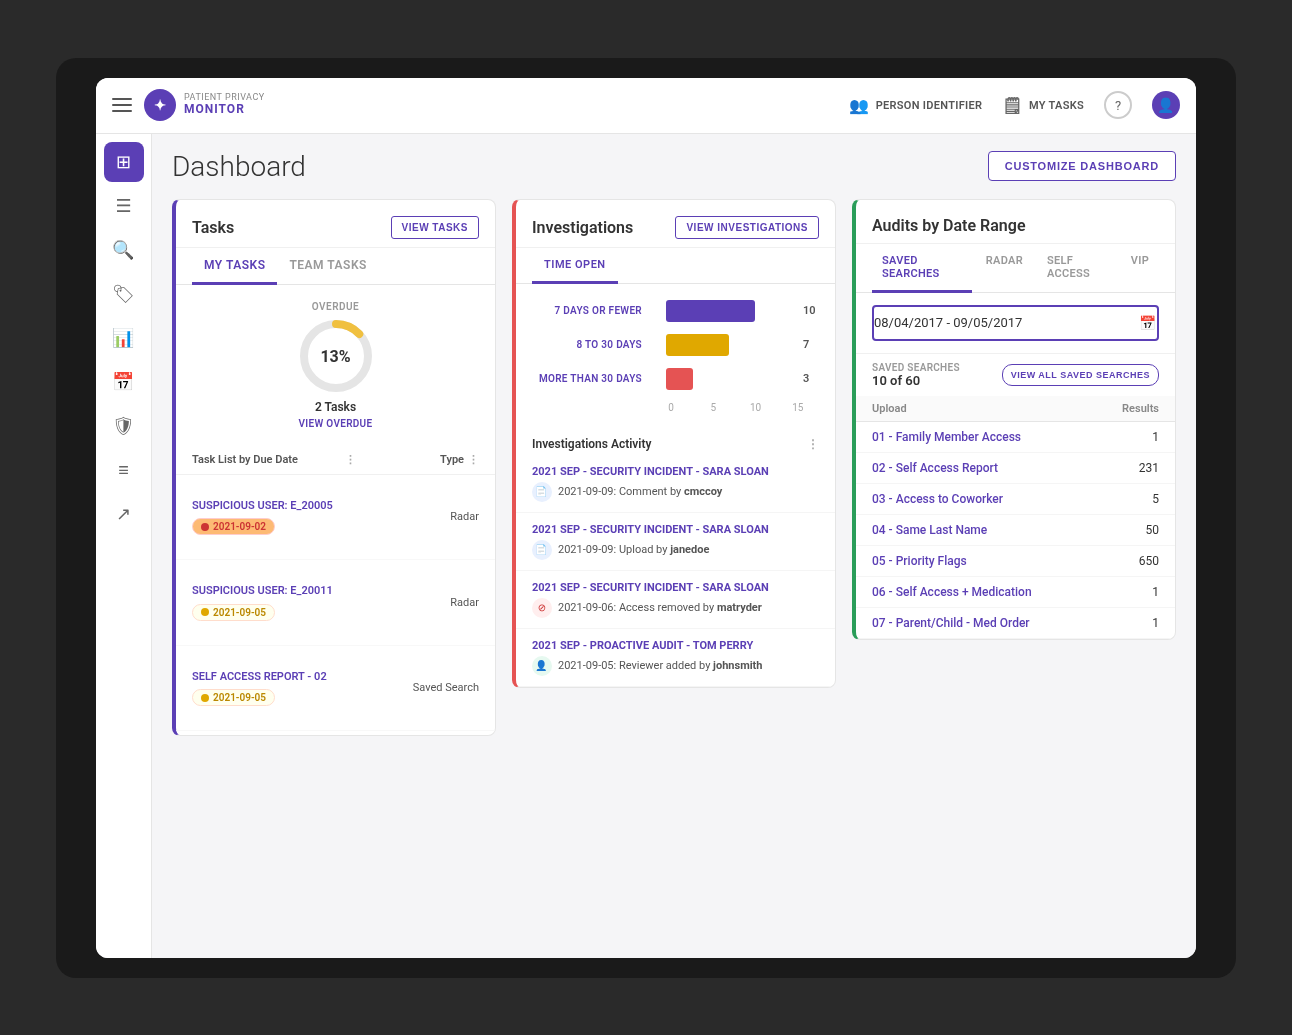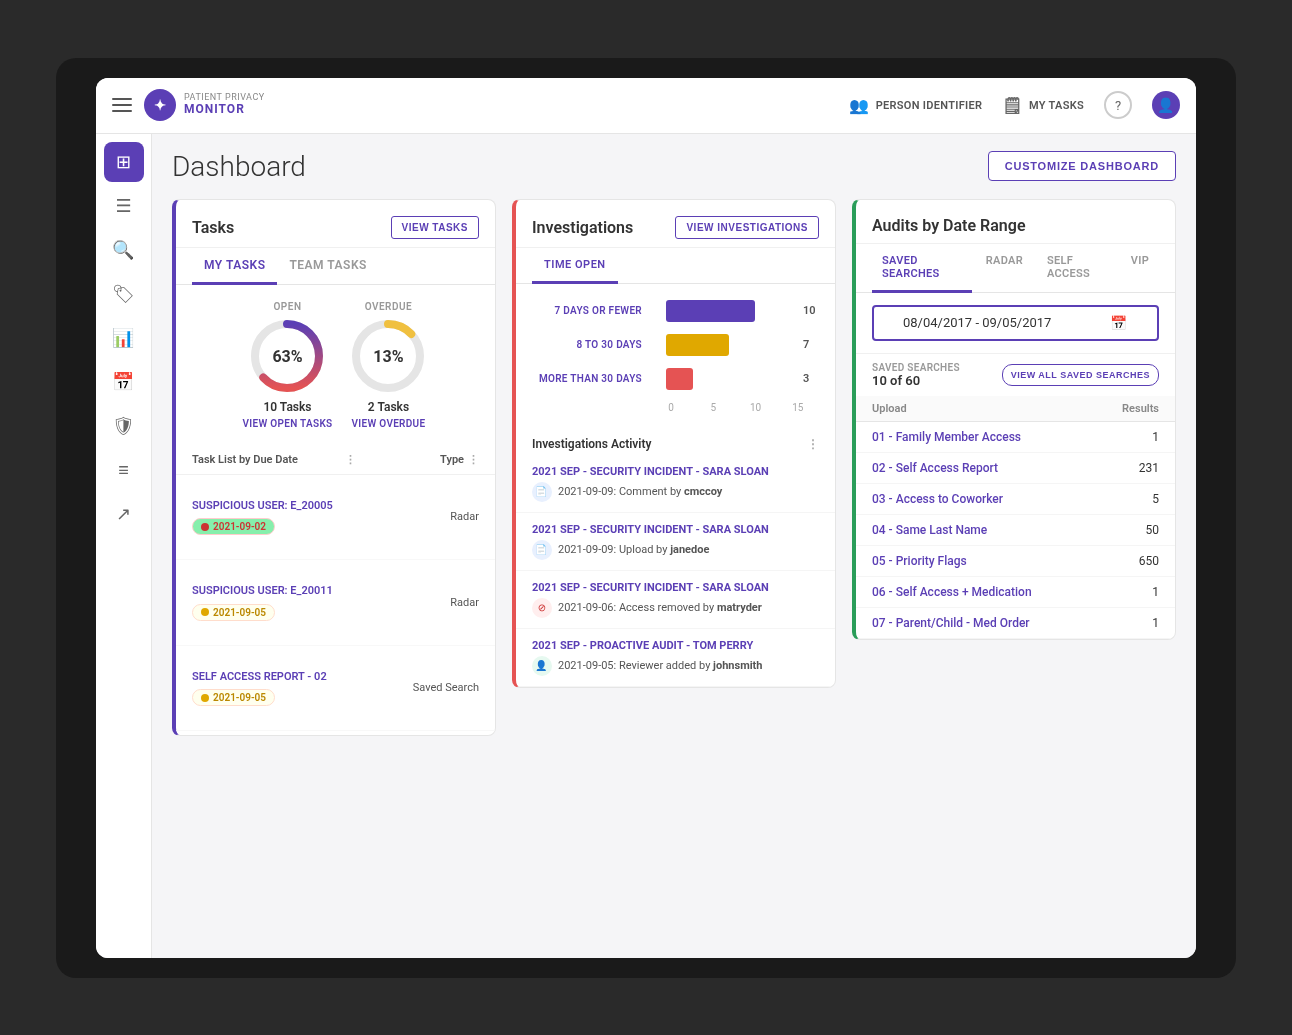--- a/index.html
+++ b/index.html
@@ -364,21 +364,21 @@
     }
     .task-badge {
       display: inline-flex;
       align-items: center;
       gap: 4px;
       padding: 2px 8px;
       border-radius: 12px;
       font-size: 10px;
       font-weight: 600;
     }
-    .task-badge.red { background: #86efac; color: #c33; border: 1px solid #fcc; }
+    .task-badge.red { background: #fdba74; color: #c33; border: 1px solid #fcc; }
     .task-badge.yellow { background: #ffe; color: #b80; border: 1px solid #fdc; }
     .task-badge.gray { background: #f0f0f0; color: #888; border: 1px solid #ddd; }
     .task-badge-dot {
       width: 8px;
       height: 8px;
       border-radius: 50%;
     }
     .task-badge-dot.red { background: #c33; }
     .task-badge-dot.yellow { background: #e0a800; }
     .task-badge-dot.gray { background: #aaa; }
@@ -525,21 +525,21 @@
     .audits-tab.active {
       color: #5b3fb5;
       border-bottom-color: #5b3fb5;
     }
     .audits-date-row {
       padding: 12px 16px;
       border-bottom: 1px solid #f0f0f0;
     }
     .date-input {
       width: 100%;
-      padding: 8px 29px;
+      padding: 8px 0;
       border: 2px solid #5b3fb5;
       border-radius: 4px;
       font-size: 13px;
       color: #333;
       display: flex;
       align-items: center;
       justify-content: space-between;
     }
     .date-input-text { font-size: 13px; color: #333; }
     .date-cal-icon { color: #888; font-size: 14px; }
@@ -661,38 +661,20 @@
             <div class="panel-header">
               <span class="panel-title">Tasks</span>
               <button class="panel-action-btn">VIEW TASKS</button>
             </div>
             <div class="tasks-tabs">
               <div class="tasks-tab active">MY TASKS</div>
               <div class="tasks-tab">TEAM TASKS</div>
             </div>
             <div class="tasks-metrics">
 
-              <div class="metric-circle-container">
-                <span class="metric-label-top">OPEN</span>
-                <div class="circle-gauge">
-                  <svg viewBox="0 0 80 80">
-                    <defs>
-                      <linearGradient id="openGradient" x1="0%" y1="0%" x2="100%" y2="0%">
-                        <stop offset="0%" style="stop-color:#e55353"></stop>
-                        <stop offset="100%" style="stop-color:#5b3fb5"></stop>
-                      </linearGradient>
-                    </defs>
-                    <circle class="gauge-track" cx="40" cy="40" r="32"></circle>
-                    <circle class="gauge-fill-open" cx="40" cy="40" r="32" stroke-dasharray="127 201" stroke-dashoffset="0"></circle>
-                  </svg>
-                  <div class="gauge-center-text">63%</div>
-                </div>
-                <span class="metric-tasks-count">10 Tasks</span>
-                <span class="metric-link">VIEW OPEN TASKS</span>
-              </div>
 
               <div class="metric-circle-container">
                 <span class="metric-label-top">OVERDUE</span>
                 <div class="circle-gauge">
                   <svg viewBox="0 0 80 80">
                     <circle class="gauge-track" cx="40" cy="40" r="32"></circle>
                     <circle class="gauge-fill-overdue" cx="40" cy="40" r="32" stroke-dasharray="26 201" stroke-dashoffset="0"></circle>
                   </svg>
                   <div class="gauge-center-text">13%</div>
                 </div>

